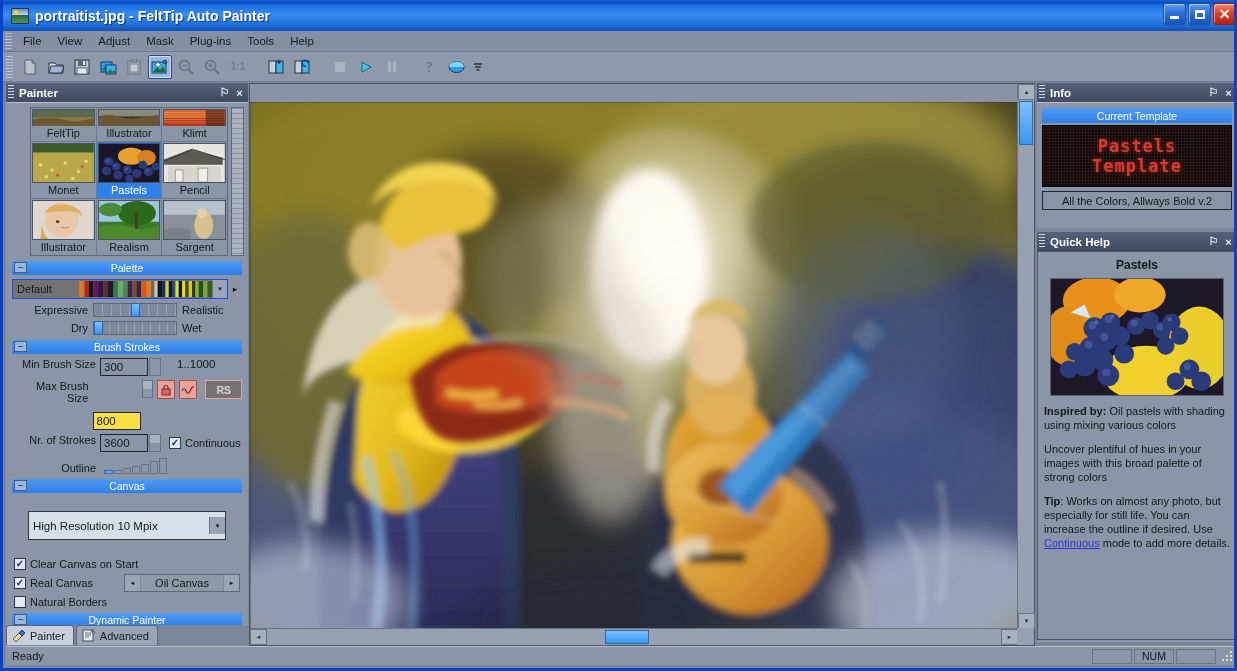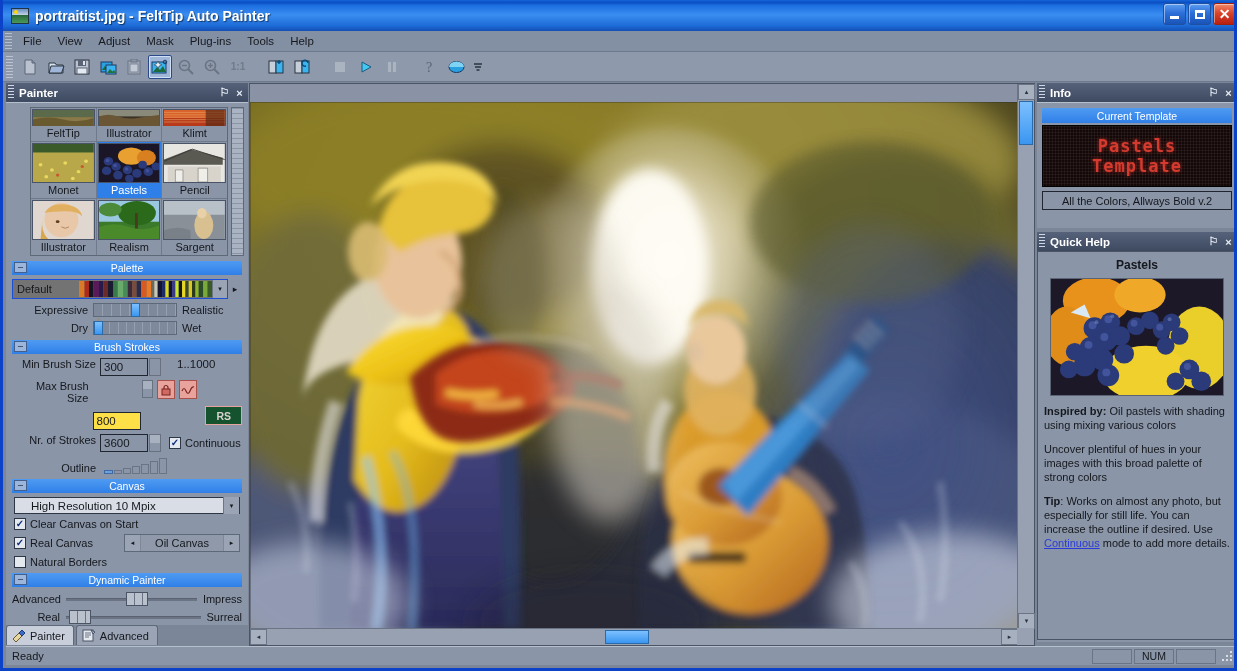--- a/index.html
+++ b/index.html
@@ -178,36 +178,36 @@
   .num-input.light { background:#fde047;margin-top:32px; }
   .spin { width:12px; height:18px; margin-left:1px;
     background: linear-gradient(to bottom,#a8b1bf 50%,#8a95a7 50%);
     border:1px solid #67717f; }
   .spin.flat { background:#8a95a7; }
   .range-text { font-size:11.5px; color:#15181d; margin-left:16px; }
   .icon-btn { width:20px; height:19px; margin-left:4px;
     background:#e8a49c; border:1px solid #a8504a;
     display:flex; align-items:center; justify-content:center; font-size:11px; color:#7a2420;}
   .rs-btn { width:40px; height:19px; margin-left:8px;
-    background:#14532d; border:1px solid #e8a49c; color:#d8d2d0;
+    background:#737373; border:1px solid #e8a49c; color:#d8d2d0;
     display:flex; align-items:center; justify-content:center;
-    font-size:10.5px; font-weight:bold;margin-top:26px;}
+    font-size:10.5px; font-weight:bold;}
   .chk { display:flex; align-items:center; margin-left:8px; font-size:11px; color:#15181d;}
   .chkbox { width:12px; height:12px; background:#e4e8ef; border:1px solid #2d3644;
     margin-right:4px; display:flex; align-items:center; justify-content:center;
     color:#0a2a7a; font-size:10px; line-height:10px; font-weight:bold;}
   .outline-row { display:flex; align-items:flex-end; margin:6px 2px 2px 2px; }
   .out-bars { display:flex; align-items:flex-end; height:16px; margin-left:8px;}
   .out-bar { width:8px; margin-right:1px; background:#8a95a7; border:1px solid #6a7484;}
   .out-cursor { width:9px; height:4px; background:#6f9fd8; border:1px solid #3c6aa8; margin-right:1px;}
 
   
   .combo-wide {
-    height:17px; margin:4px; background:#d9dde6; border:1px solid #2d3644;
-    display:flex; align-items:center; font-size:11.5px; color:#15181d; padding-left:16px;
+    height:29px; margin:18px; background:#d9dde6; border:1px solid #2d3644;
+    display:flex; align-items:center; font-size:11.5px; color:#15181d; padding-left:4px;
   }
   .combo-wide .cw-arrow { margin-left:auto; width:16px; height:17px; background:#9aa4b4;
     border-left:1px solid #6c7686; display:flex;align-items:center;justify-content:center;
     font-size:7px;}
   .chk-row { display:flex; align-items:center; margin:4px 4px; font-size:11px; color:#15181d;}
   .spin-combo { display:flex; margin-left:auto; width:116px; height:18px;
     border:1px solid #5d6878; background:#9aa4b4;}
   .spin-combo .sc-arrow { width:15px; display:flex;align-items:center;justify-content:center;
     font-size:7px; color:#15181d; background:#9aa4b4;}
   .spin-combo .sc-val { flex:1; background:#8f99a9; display:flex;align-items:center;

